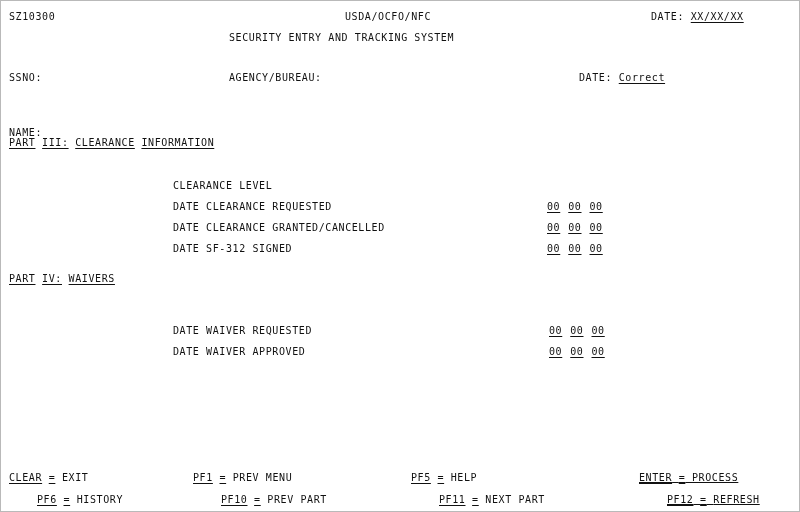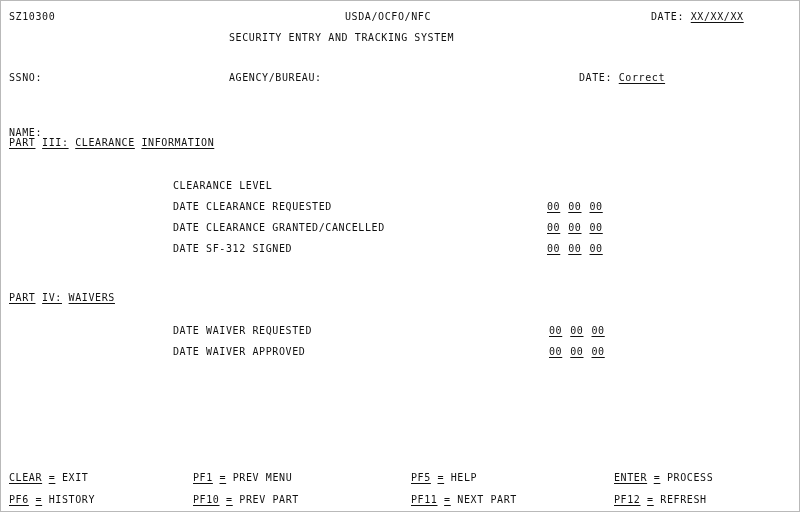--- a/index.html
+++ b/index.html
@@ -44,45 +44,45 @@
   .hdr-org     { left: 333px; top: 5px; margin-left: 11px; }
   .hdr-date    { left: 650px; top: 5px; }
   .hdr-sys     { left: 228px; top: 26px; }
 
   .lbl-ssno    { left: 8px;   top: 66px; }
   .lbl-agency  { left: 228px; top: 66px; }
   .lbl-mode    { left: 578px; top: 66px; }
   .lbl-name    { left: 8px;   top: 89px; margin-top: 32px; }
 
   .part3       { left: 8px;   top: 131px; }
-  .part4       { left: 8px;   top: 286px; text-align: right; }
+  .part4       { left: 8px;   top: 267px; text-align: right; }
 
   .l-clvl      { left: 172px; top: 174px; }
   .l-dcr       { left: 172px; top: 195px; }
   .l-dcg       { left: 172px; top: 216px; }
   .l-sf312     { left: 172px; top: 237px; }
 
   .d-dcr       { left: 546px; top: 195px; }
   .d-dcg       { left: 546px; top: 216px; }
   .d-sf312     { left: 546px; top: 237px; }
 
   .l-dwr       { left: 172px; top: 319px; }
   .l-dwa       { left: 172px; top: 340px; }
   .d-dwr       { left: 548px; top: 319px; }
   .d-dwa       { left: 548px; top: 340px; }
 
   .prompt      { left: 8px;   top: 446px; }
 
   .fk          { position: absolute; white-space: pre; }
   .fk-r1       { top: 466px; }
-  .fk-r2       { top: 488px; }
+  .fk-r2       { top: 488px; margin-left: 28px; }
   .fk-c1       { left: 8px;   }
   .fk-c2       { left: 192px; }
   .fk-c3       { left: 410px; }
-  .fk-c4       { left: 613px; }
+  .fk-c4       { left: 638px; text-decoration: underline; }
 </style>
 </head>
 <body>
 
 <div id="screen">
 
   <div class="cell hdr-id">SZ10300</div>
   <div class="cell hdr-org">USDA/OCFO/NFC</div>
   <div class="cell hdr-date"><span>DATE:</span><span> </span><span class="fld">XX/XX/XX</span></div>
   <div class="cell hdr-sys">SECURITY ENTRY AND TRACKING SYSTEM</div>

